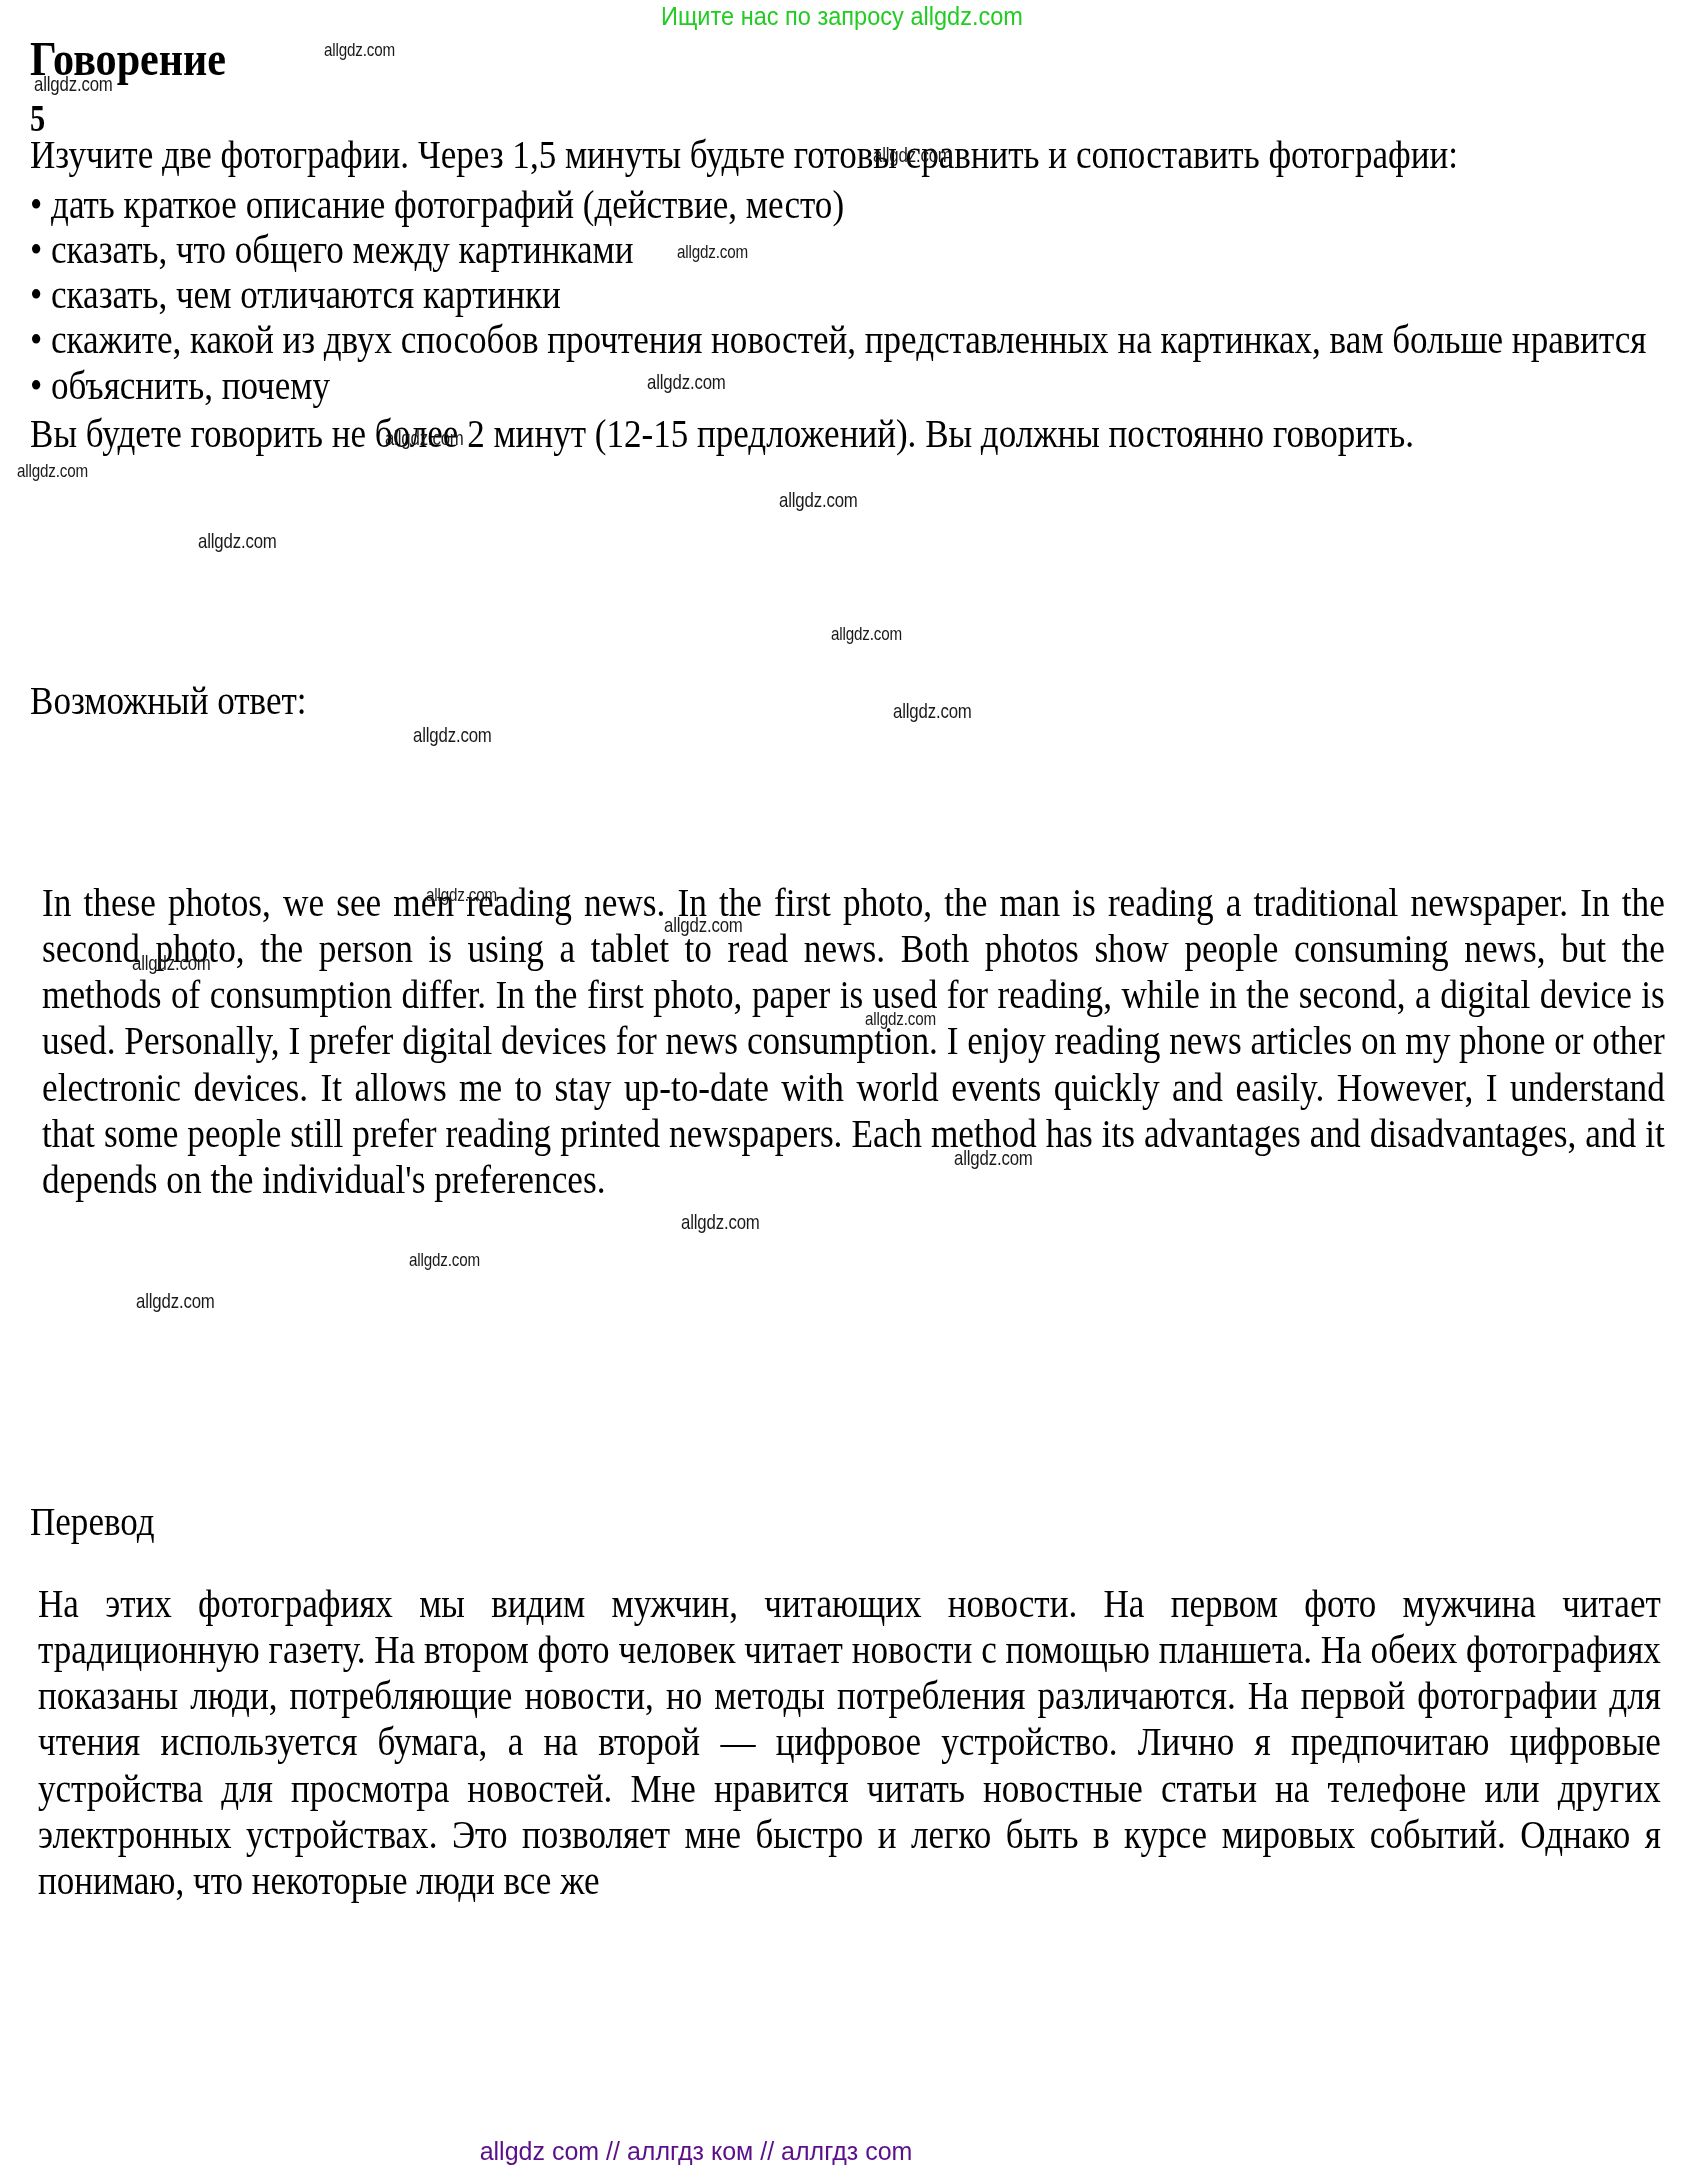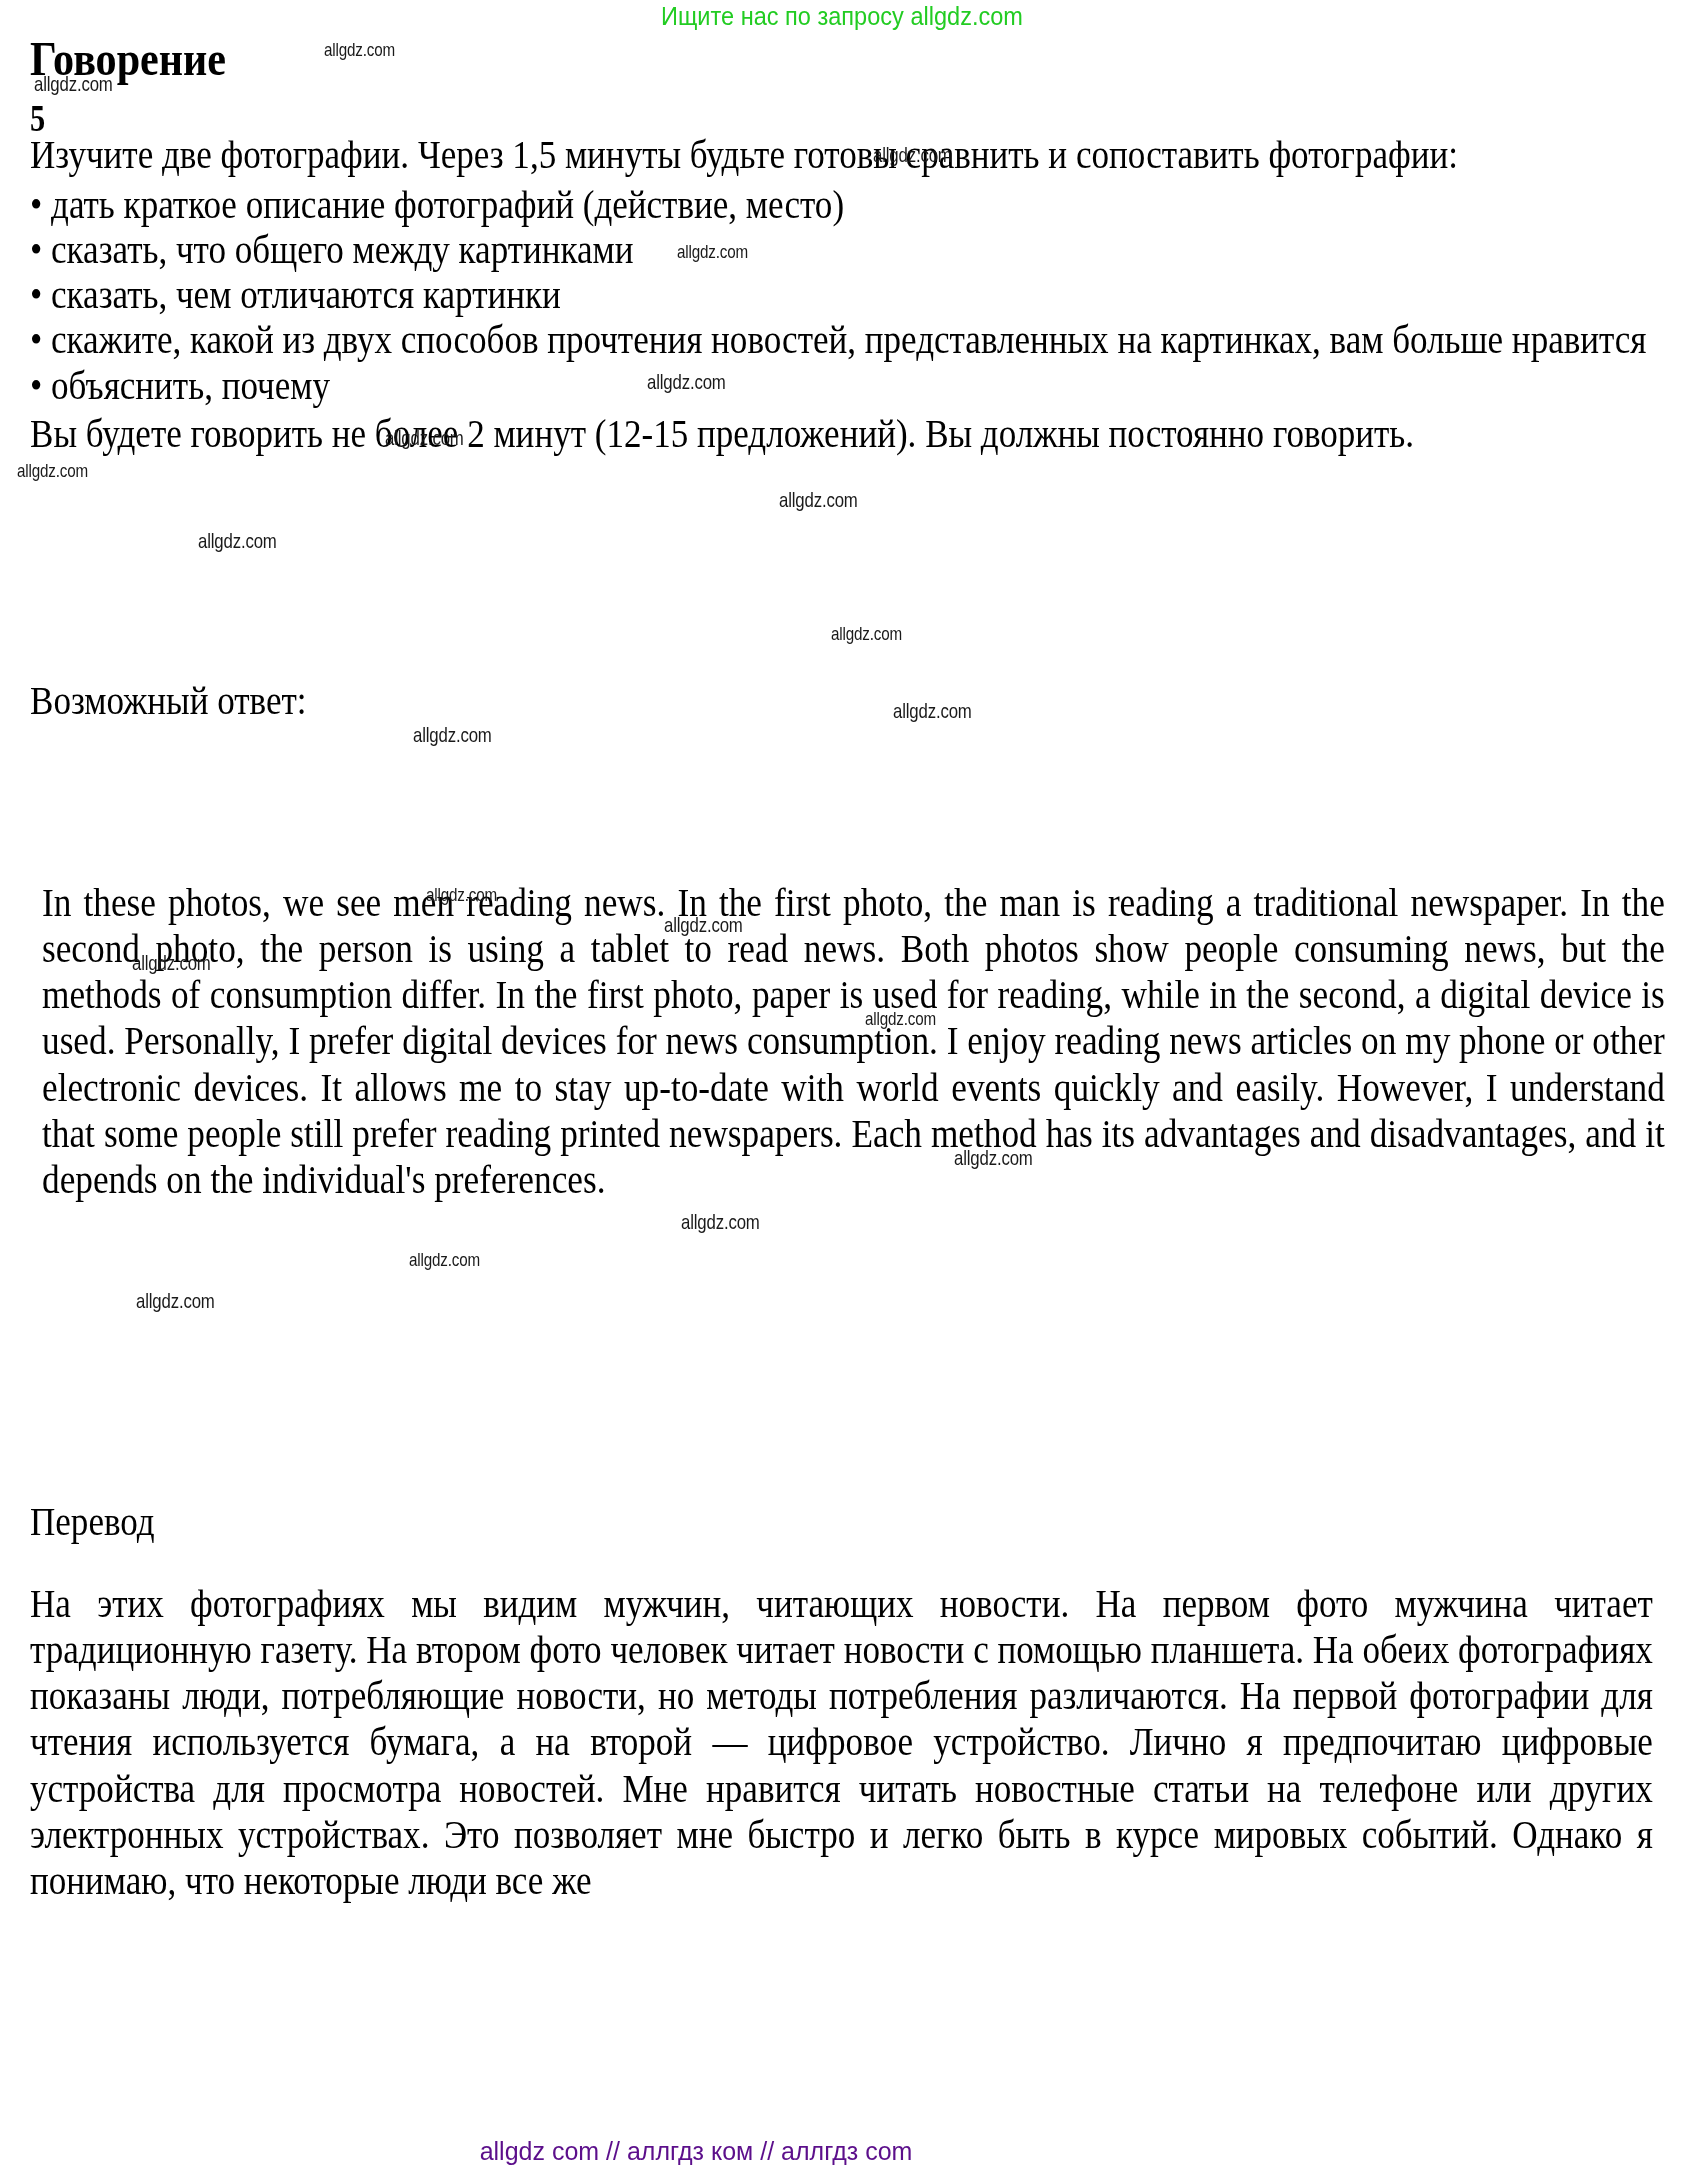--- a/index.html
+++ b/index.html
@@ -188,21 +188,21 @@
   </div>
 
   <div class="abs" style="top:879px; left:0; width:1623px;margin-left:12px;">
     <p class="body-en">In these photos, we see men reading news. In the first photo, the man is reading a traditional newspaper. In the second photo, the person is using a tablet to read news. Both photos show people consuming news, but the methods of consumption differ. In the first photo, paper is used for reading, while in the second, a digital device is used. Personally, I prefer digital devices for news consumption. I enjoy reading news articles on my phone or other electronic devices. It allows me to stay up-to-date with world events quickly and easily. However, I understand that some people still prefer reading printed newspapers. Each method has its advantages and disadvantages, and it depends on the individual's preferences.</p>
   </div>
 
   <div class="abs" style="top:1499px; left:0; width:1623px;">
     <div class="heading-ru">Перевод</div>
   </div>
 
-  <div class="abs" style="top:1580px; left:0; width:1623px;">
+  <div class="abs" style="top:1580px; left:8px; width:1623px;">
     <p class="body-tr">На этих фотографиях мы видим мужчин, читающих новости. На первом фото мужчина читает традиционную газету. На втором фото человек читает новости с помощью планшета. На обеих фотографиях показаны люди, потребляющие новости, но методы потребления различаются. На первой фотографии для чтения используется бумага, а на второй — цифровое устройство. Лично я предпочитаю цифровые устройства для просмотра новостей. Мне нравится читать новостные статьи на телефоне или других электронных устройствах. Это позволяет мне быстро и легко быть в курсе мировых событий. Однако я понимаю, что некоторые люди все же</p>
   </div>
 
 </div>
 
 <div id="watermark-layer">
     <div class="wm wm-small" style="left: 324px; top: 39px;">allgdz.com</div>
     <div class="wm" style="left: 34px; top: 72px;">allgdz.com</div>
     <div class="wm" style="left: 873px; top: 143px;">allgdz.com</div>
     <div class="wm wm-small" style="left: 677px; top: 241px;">allgdz.com</div>

